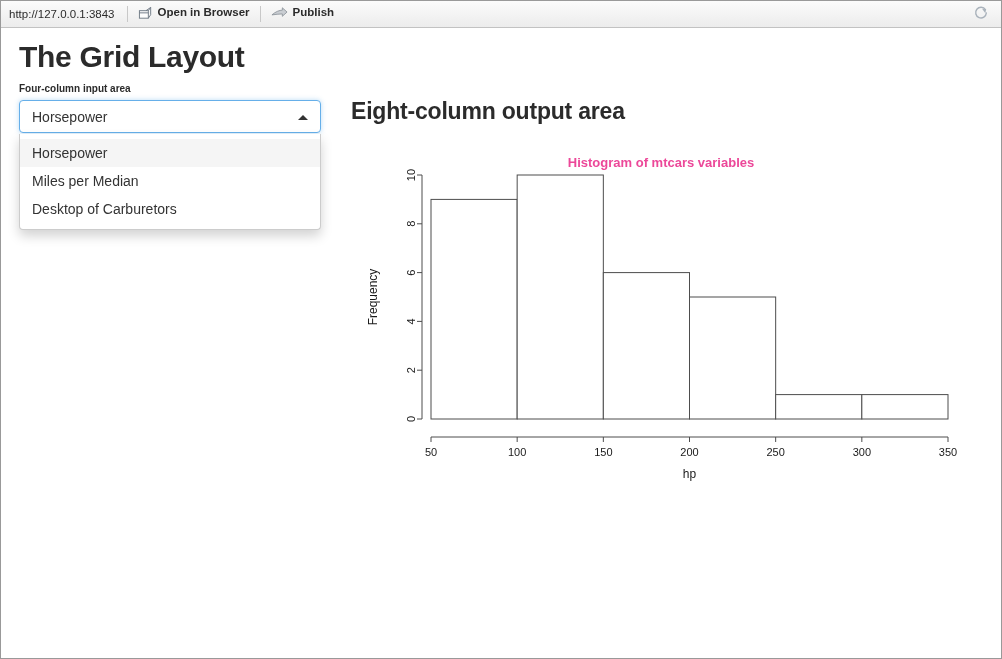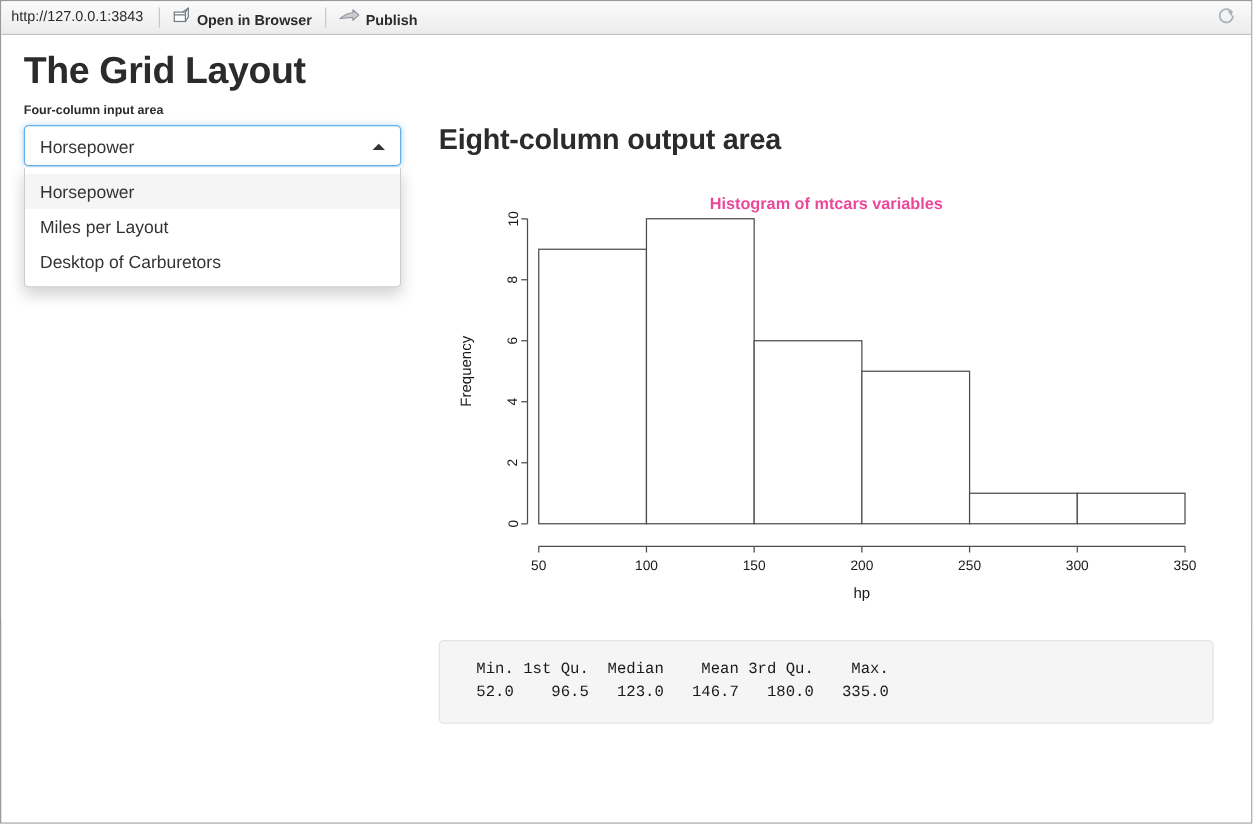--- a/index.html
+++ b/index.html
@@ -45,21 +45,21 @@
     background: linear-gradient(to bottom, #fbfbfb 0%, #ececec 100%);
     border-bottom: 1px solid #c2c2c2;
     display: flex; align-items: center;
     padding: 0 8px;
     font-size: 11.5px;
     color: #2b2b2b;
   }
   .tb-url { padding-right: 10px; color: #2b2b2b; white-space: nowrap; }
   .tb-sep { width: 1px; height: 16px; background: #c8c8c8; margin: 0 2px; }
   .tb-btn {
-    display: flex; align-items: flex-end; gap: 5px;
+    display: flex; align-items: flex-start; gap: 5px;
     padding: 2px 8px; white-space: nowrap; cursor: default;
     font-weight: bold;
   }
   .tb-btn .label { font-weight: bold; font-size: 11.5px; }
   .tb-spacer { flex: 1; }
   .tb-right { display: flex; align-items: center; padding-right: 4px; }
 
   
   .page {
     position: relative;
@@ -202,21 +202,21 @@
         <div class="select-box">
           <span>Horsepower</span>
           <span class="caret-up"></span>
         </div>
 
         <div class="dropdown">
           <div class="dd-item selected">
             <span>Horsepower</span>
           </div>
           <div class="dd-item">
-            <span>Miles per Layout</span>
+            <span>Miles per Median</span>
           </div>
           <div class="dd-item">
             <span>Desktop of Carburetors</span>
           </div>
         </div>
       </div>
     </div>
 
     <div class="right-col">
       <div class="h2">Eight-column output area</div>
@@ -256,18 +256,16 @@
             <line x1="424.66666666666663" y1="290" x2="424.66666666666663" y2="295" class="ax-line"></line>
             <text x="424.66666666666663" y="309" text-anchor="middle" class="tick-lbl">250</text>
             <line x1="510.83333333333337" y1="290" x2="510.83333333333337" y2="295" class="ax-line"></line>
             <text x="510.83333333333337" y="309" text-anchor="middle" class="tick-lbl">300</text>
             <line x1="597" y1="290" x2="597" y2="295" class="ax-line"></line>
             <text x="597" y="309" text-anchor="middle" class="tick-lbl">350</text>
             <text x="338.5" y="331" text-anchor="middle" class="axis-name">hp</text>
           </svg>
       </div>
 
-      <div class="summary"><span>  Min. 1st Qu.  Median    Mean 3rd Qu.    Max. </span>
-<span>  52.0    96.5   123.0   146.7   180.0   335.0 </span></div>
     </div>
 
   </div>
 </div>
 
 </body></html>

